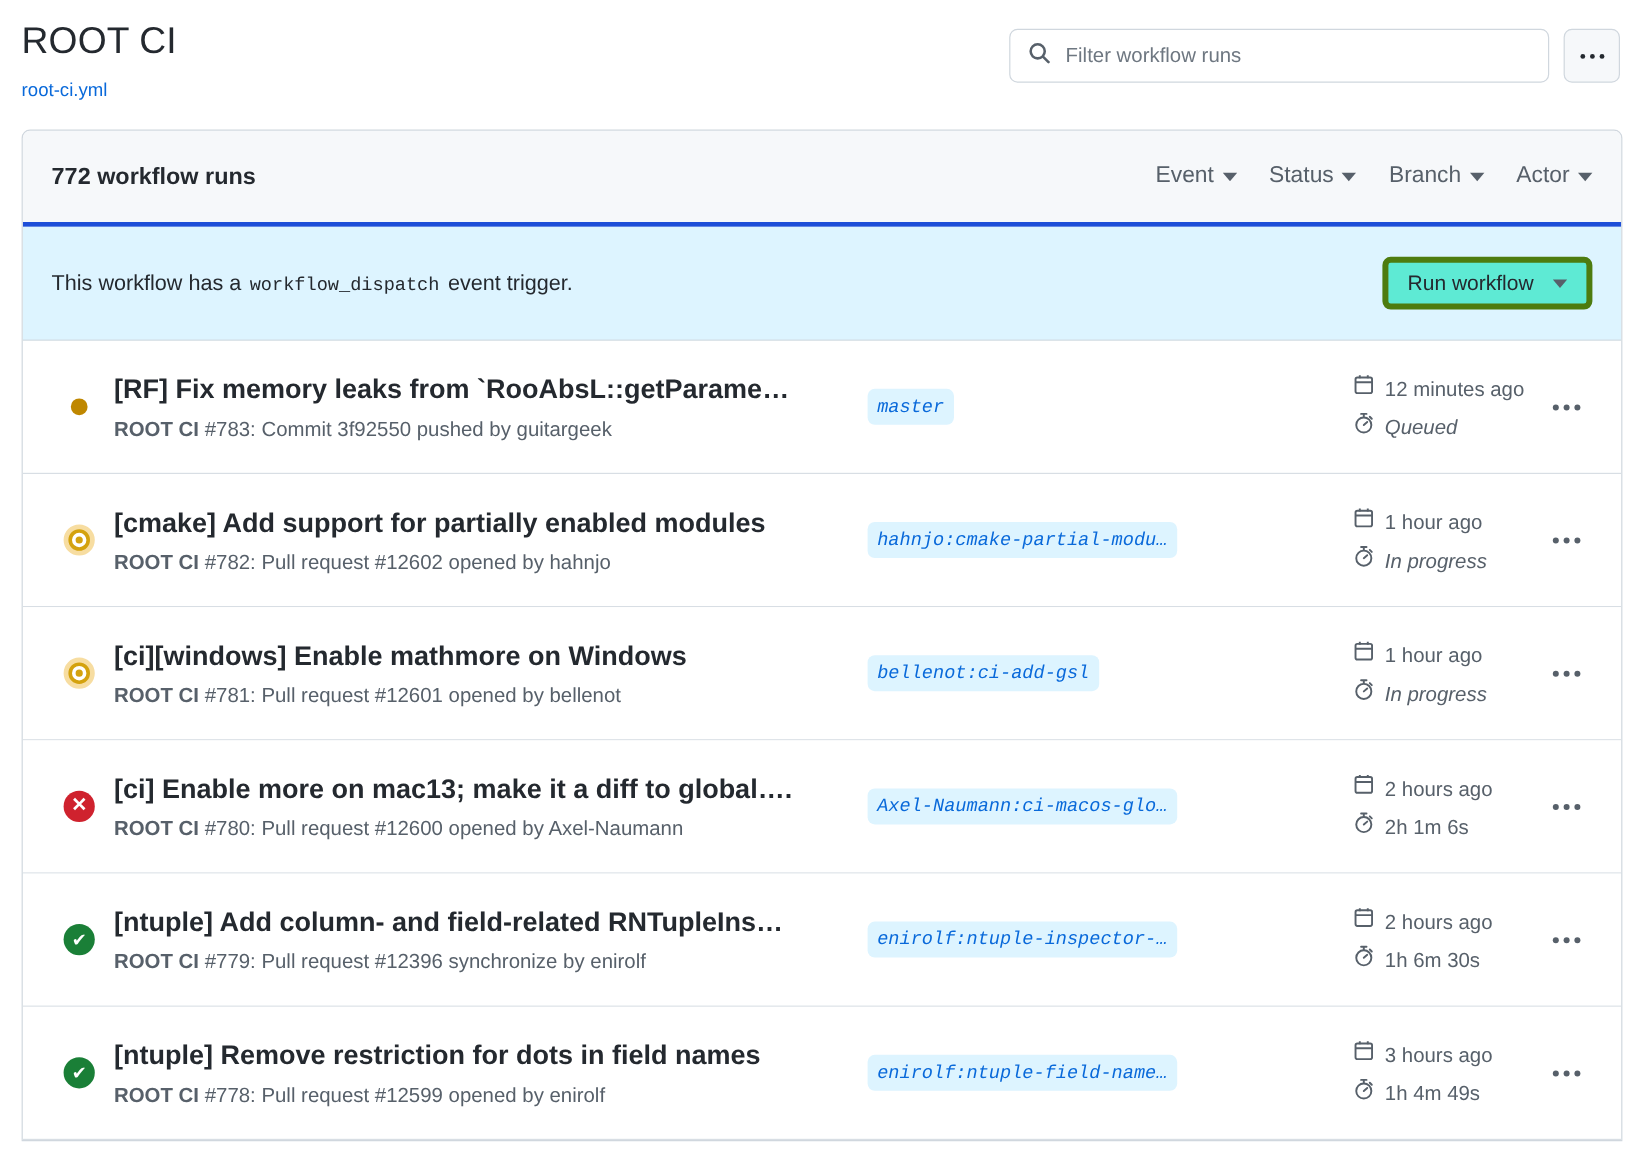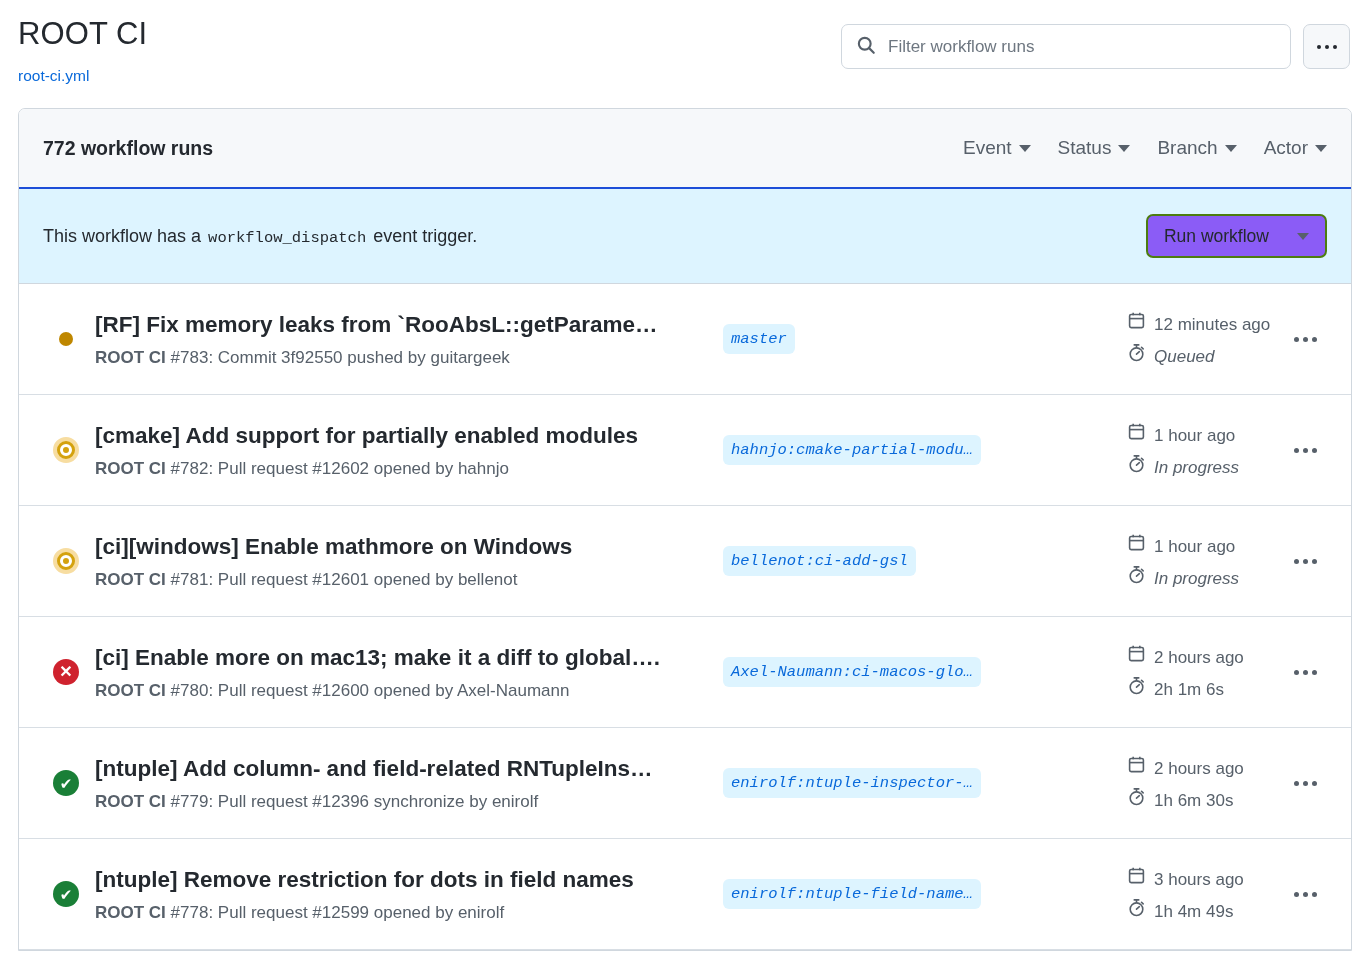--- a/index.html
+++ b/index.html
@@ -61,21 +61,21 @@
 
   
   .runs-box {
     margin: 0 18px;
     border: 1px solid #d0d7de; border-top-left-radius: 7px; border-top-right-radius: 7px;
     overflow: hidden;
     background: #fff;
   }
   .runs-head {
     background: #f6f8fa;
-    border-bottom: 2px solid #1d4ed8;
+    border-bottom: 4px solid #1d4ed8;
     height: 80px;
     display: flex; align-items: center;
     padding: 0 24px;
   }
   .runs-count { font-size: 19.5px; font-weight: bold; color: #24292f; }
   .filters { margin-left: auto; display: flex; align-items: center; gap: 27px; }
   .filter {
     display: flex; align-items: center; gap: 7px;
     font-size: 19px; color: #57606a; cursor: pointer;
   }
@@ -94,23 +94,23 @@
     padding: 0 24px;
   }
   .dispatch-text { font-size: 18px; color: #24292f; }
   .dispatch-text code {
     font-family: "Liberation Mono", monospace;
     font-size: 15.5px;
     padding: 0 2px;
   }
   .run-wf-btn {
     margin-left: auto;
-    background: #8b5cf6; border: 2px solid #4d7c0f; border-radius: 7px;
+    background: #5eead4; border: 5px solid #4d7c0f; border-radius: 7px;
     height: 44px; padding: 0 16px;
-    display: flex; align-items: center; gap: 28px;
+    display: flex; align-items: center; gap: 16px;
     font-size: 17.5px; color: #24292f; cursor: pointer;
     font-family: "Liberation Sans", sans-serif;
   }
 
   
   .run-row {
     display: flex; align-items: center;
     height: 111px;
     padding: 0 24px 0 34px;
     border-bottom: 1px solid #d8dee4;

